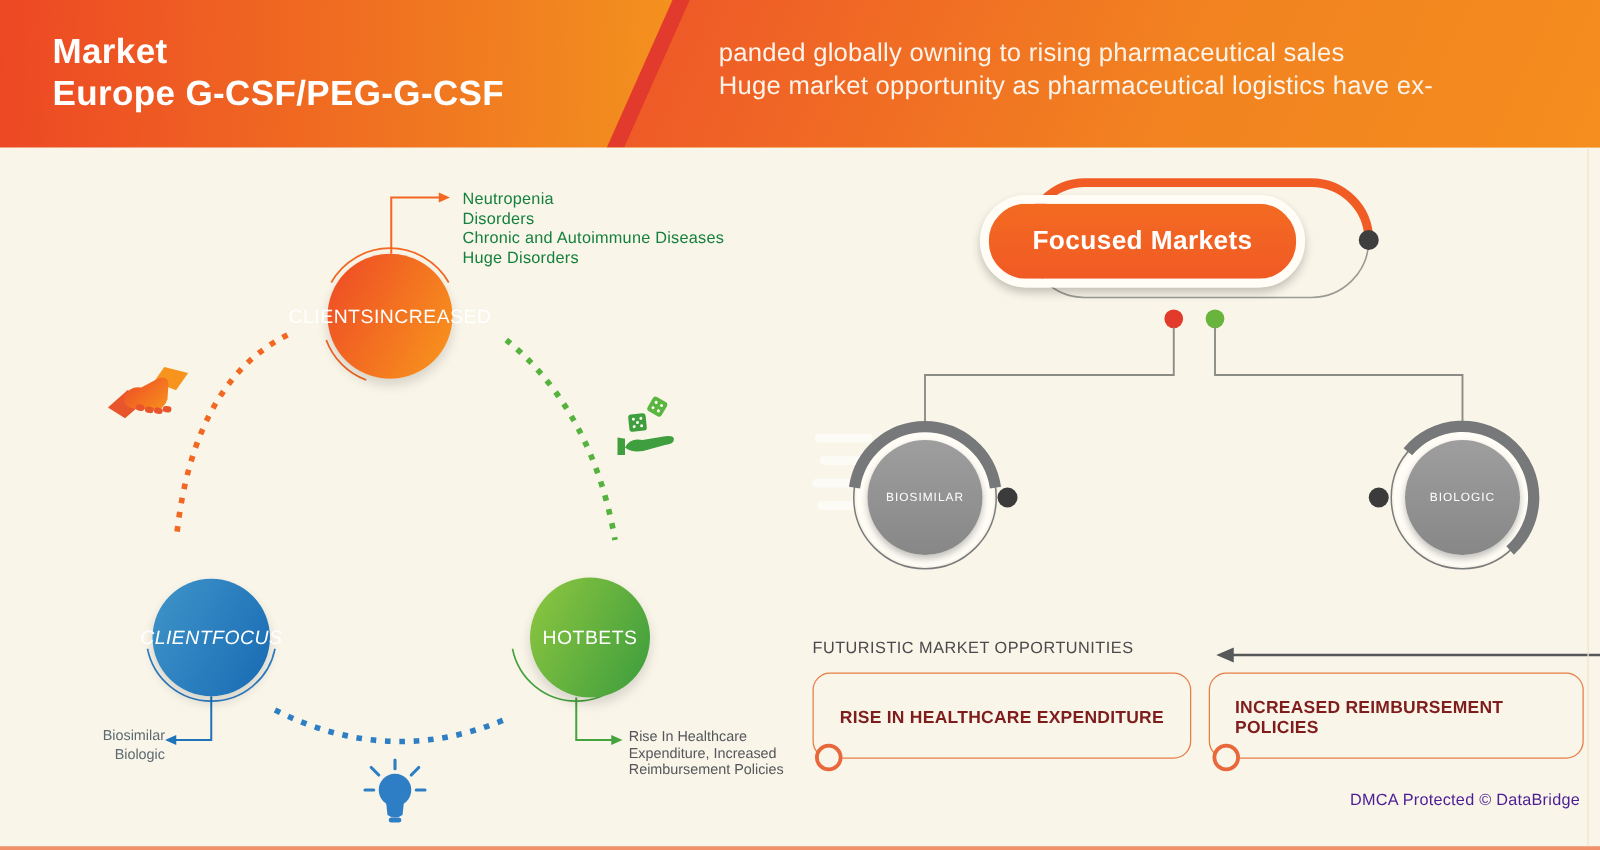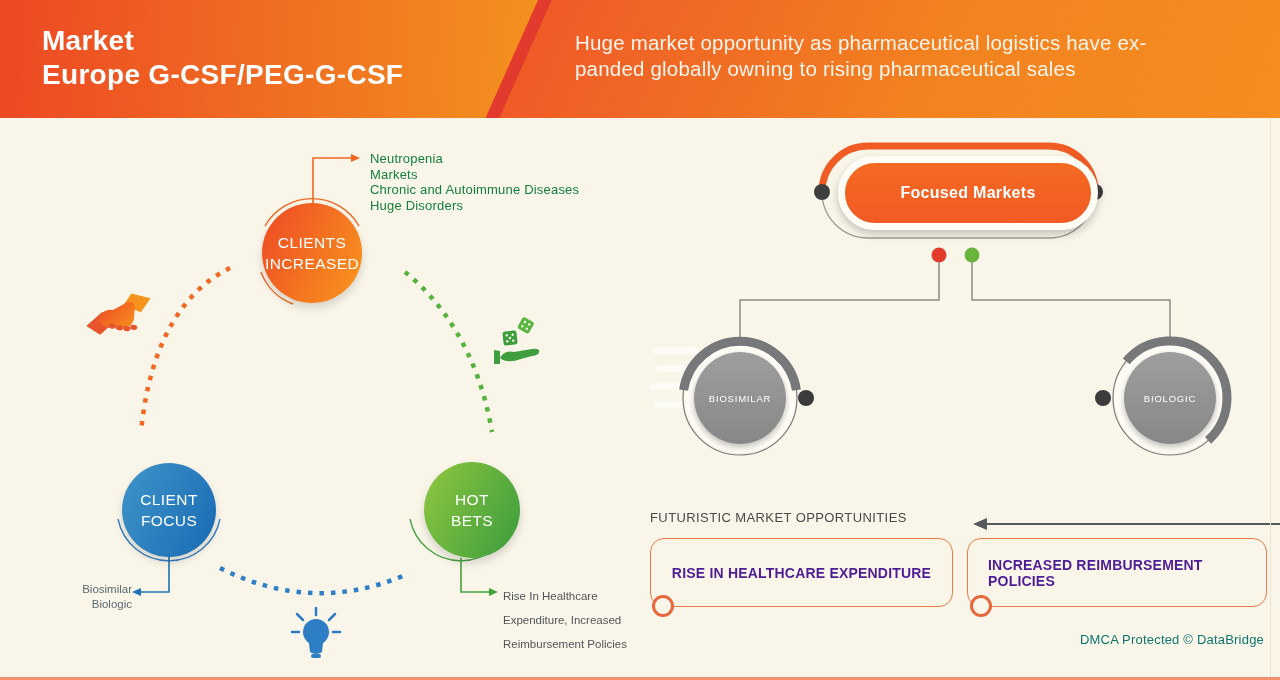--- a/index.html
+++ b/index.html
@@ -14,84 +14,84 @@
   .header-right{position:absolute;left:552px;top:0;width:940px;height:118px;
     background:linear-gradient(90deg,#ef5b27 0%,#f28320 45%,#f6911e 100%);
     transform:skewX(-24deg);transform-origin:top left;}
   .header-stripe{position:absolute;left:538px;top:0;width:14px;height:118px;
     background:#e23a2c;transform:skewX(-24deg);transform-origin:top left;}
   .title{position:absolute;left:42px;top:24px;color:#fff;font-size:28px;font-weight:bold;
     line-height:34px;letter-spacing:.3px;}
   .subtitle{position:absolute;left:575px;top:30px;color:#fdf4ec;font-size:20.5px;
     line-height:26px;letter-spacing:.2px;font-weight:400;}
   
-  .circle{position:absolute;border-radius:50%;display:flex;flex-direction:column;
+  .circle{position:absolute;border-radius:50%;display:flex;
     align-items:center;justify-content:center;color:#fff;text-align:center;
     font-size:15.5px;line-height:21px;letter-spacing:.4px;
     box-shadow:0 5px 9px rgba(0,0,0,.14);}
   .c-orange{left:262px;top:203px;width:100px;height:100px;
     background:linear-gradient(118deg,#ee4c25 5%,#f8941d 95%);}
   .c-blue{left:122px;top:463px;width:94px;height:94px;
-    background:linear-gradient(118deg,#3e93c8 5%,#1a6cb4 95%);}
+    background:linear-gradient(118deg,#3e93c8 5%,#1a6cb4 95%);font-style:italic;}
   .c-green{left:424px;top:462px;width:96px;height:96px;
     background:linear-gradient(118deg,#8bc540 5%,#3f9e3d 95%);align-items:center;}
   
   .diseases{position:absolute;left:370px;top:151px;color:#15803d;font-size:13px;
     line-height:15.6px;letter-spacing:.2px;}
   .cf-list{position:absolute;left:70px;top:582px;width:62px;text-align:right;
     color:#5c6a72;font-size:11.5px;line-height:15px;}
   .hb-note{position:absolute;left:503px;top:584px;width:128px;color:#54565a;
-    font-size:11.5px;line-height:24px;}
-  
-  .fm-pill{position:absolute;left:838px;top:156px;width:260px;height:74px;
+    font-size:11.5px;line-height:13px;}
+  
+  .fm-pill{position:absolute;left:784px;top:156px;width:260px;height:74px;
     box-sizing:border-box;border:7px solid #fffdf5;border-radius:37px;
     background:linear-gradient(180deg,#f36a22 0%,#f15a24 100%);
     display:flex;align-items:center;justify-content:center;color:#fff;
-    font-size:16px;font-weight:bold;letter-spacing:.3px;
+    font-size:21px;font-weight:bold;letter-spacing:.3px;
     box-shadow:0 4px 8px rgba(0,0,0,.22);}
   .node-circle{position:absolute;width:92px;height:92px;border-radius:50%;
     background:linear-gradient(180deg,#9e9e9e 0%,#878787 100%);
     display:flex;align-items:center;justify-content:center;color:#fff;
     font-size:9.5px;letter-spacing:.8px;box-shadow:0 3px 6px rgba(0,0,0,.25);}
   .node-biosimilar{left:694px;top:352px;}
   .node-biologic{left:1124px;top:352px;}
   
   .opp-heading{position:absolute;left:650px;top:510px;color:#4a4a4c;font-size:13px;
     letter-spacing:.4px;}
   .opp-box{position:absolute;top:538px;height:69px;box-sizing:border-box;
     border:1.5px solid #e87c45;border-radius:14px;display:flex;align-items:center;
-    justify-content:center;color:#4c1d95;font-size:14px;font-weight:bold;
+    justify-content:center;color:#7f1d1d;font-size:14px;font-weight:bold;
     letter-spacing:.2px;}
   .opp-box-1{left:650px;width:303px;}
   .opp-box-2{left:967px;width:300px;padding-left:20px;}
   .opp-dot{position:absolute;top:595px;width:16px;height:16px;border-radius:50%;
     background:#f9f5e9;border:3px solid #e8673b;}
   .opp-dot-1{left:652px;}
   .opp-dot-2{left:970px;}
-  .dmca{position:absolute;right:16px;top:632px;color:#0f766e;font-size:13px;
+  .dmca{position:absolute;right:16px;top:632px;color:#4c1d95;font-size:13px;
     letter-spacing:.2px;}
   .bottom-line{position:absolute;left:0;top:677px;width:1280px;height:3px;background:#f0916a;}
   .right-line{position:absolute;left:1270px;top:118px;width:1px;height:559px;background:#eee6cc;}
   .art{position:absolute;left:0;top:118px;}
 </style>
 </head>
 <body>
 
 <div class="page">
 
   <div class="header">
     <div class="header-right"></div>
     <div class="header-stripe"></div>
     <div class="title">
       <div>Market</div>
       <div>Europe G-CSF/PEG-G-CSF</div>
     </div>
     <div class="subtitle">
+      <div>panded globally owning to rising pharmaceutical sales</div>
       <div>Huge market opportunity as pharmaceutical logistics have ex-</div>
-      <div>panded globally owning to rising pharmaceutical sales</div>
     </div>
   </div>
 
   <svg class="art" width="1280" height="562" viewBox="0 0 1280 562">
     <defs>
       <linearGradient id="hsGrad" x1="0" y1="0" x2="1" y2="1">
         <stop offset="0" stop-color="#ee4c25"></stop>
           <stop offset="1" stop-color="#f8941d"></stop>
       </linearGradient>
     </defs>
@@ -194,21 +194,21 @@
     <polygon points="973,406 987,400 987,412" fill="#57585a"></polygon>
   </svg>
 
   <div class="circle c-orange">
     <div>CLIENTS</div>
     <div>INCREASED</div>
   </div>
 
   <div class="diseases">
     <div>Neutropenia</div>
-    <div>Markets</div>
+    <div>Disorders</div>
     <div>Chronic and Autoimmune Diseases</div>
     <div>Huge Disorders</div>
   </div>
 
   <div class="circle c-blue">
     <div>CLIENT</div>
     <div>FOCUS</div>
   </div>
 
   <div class="cf-list">

